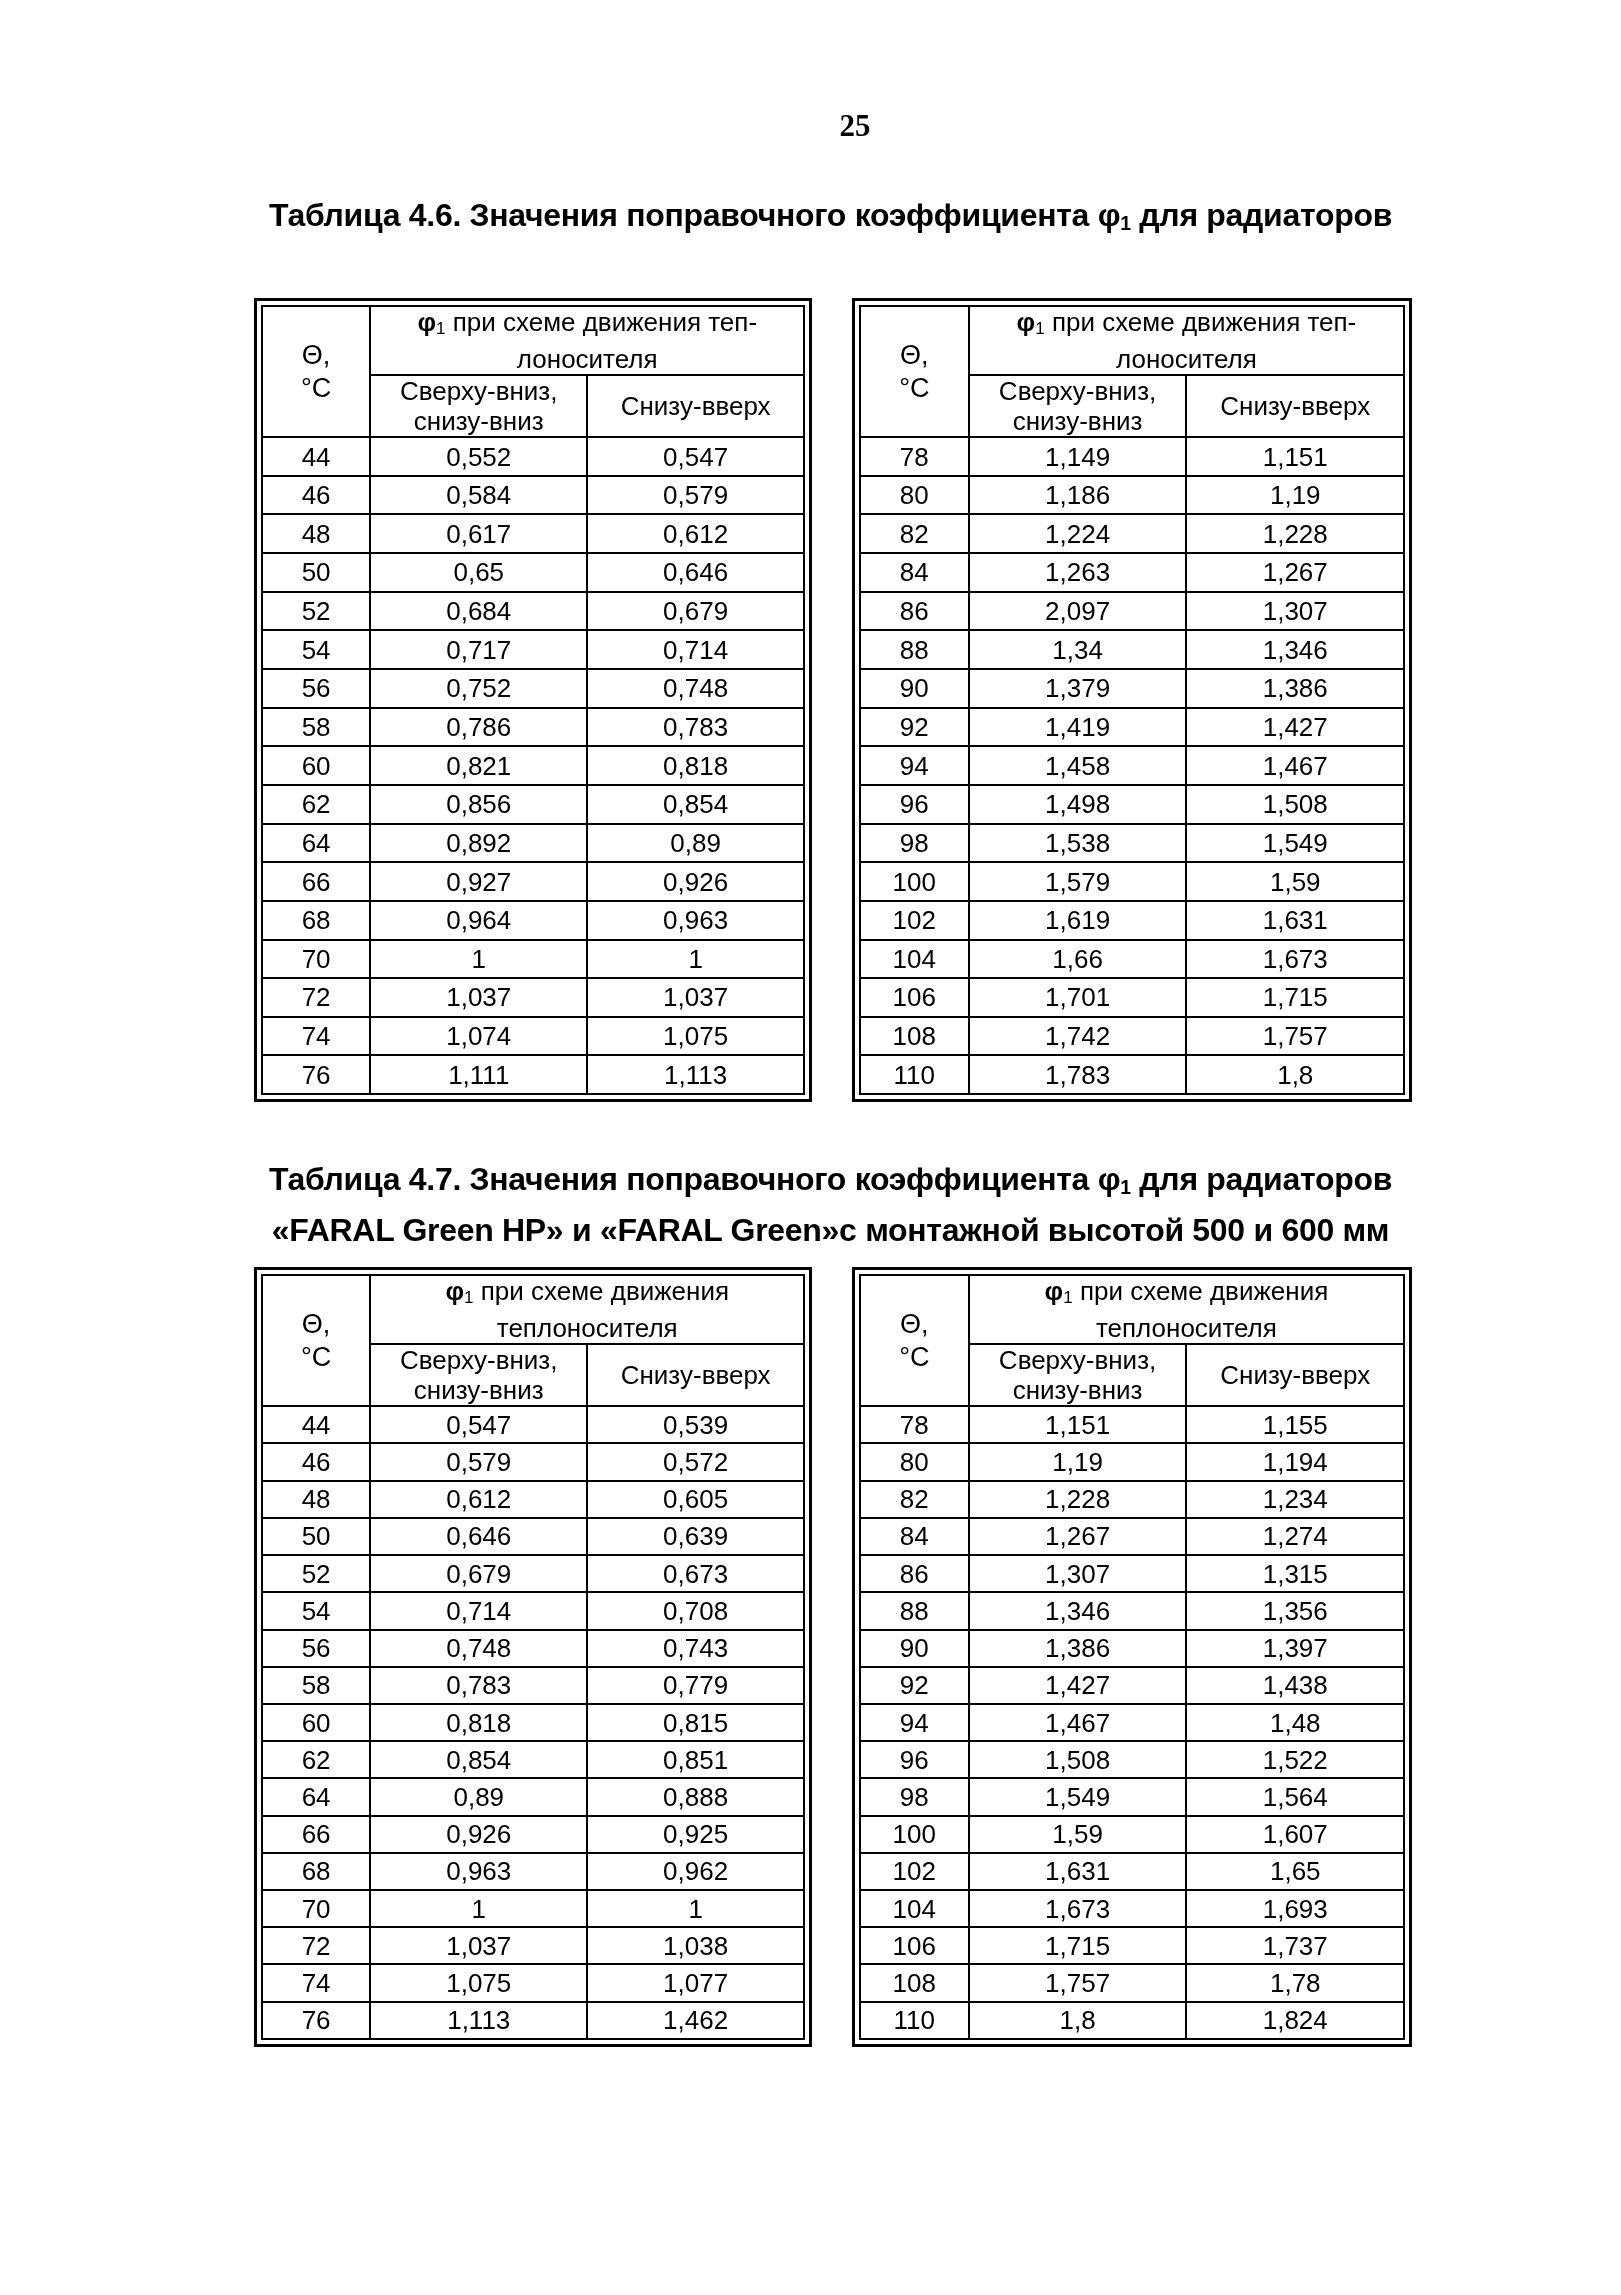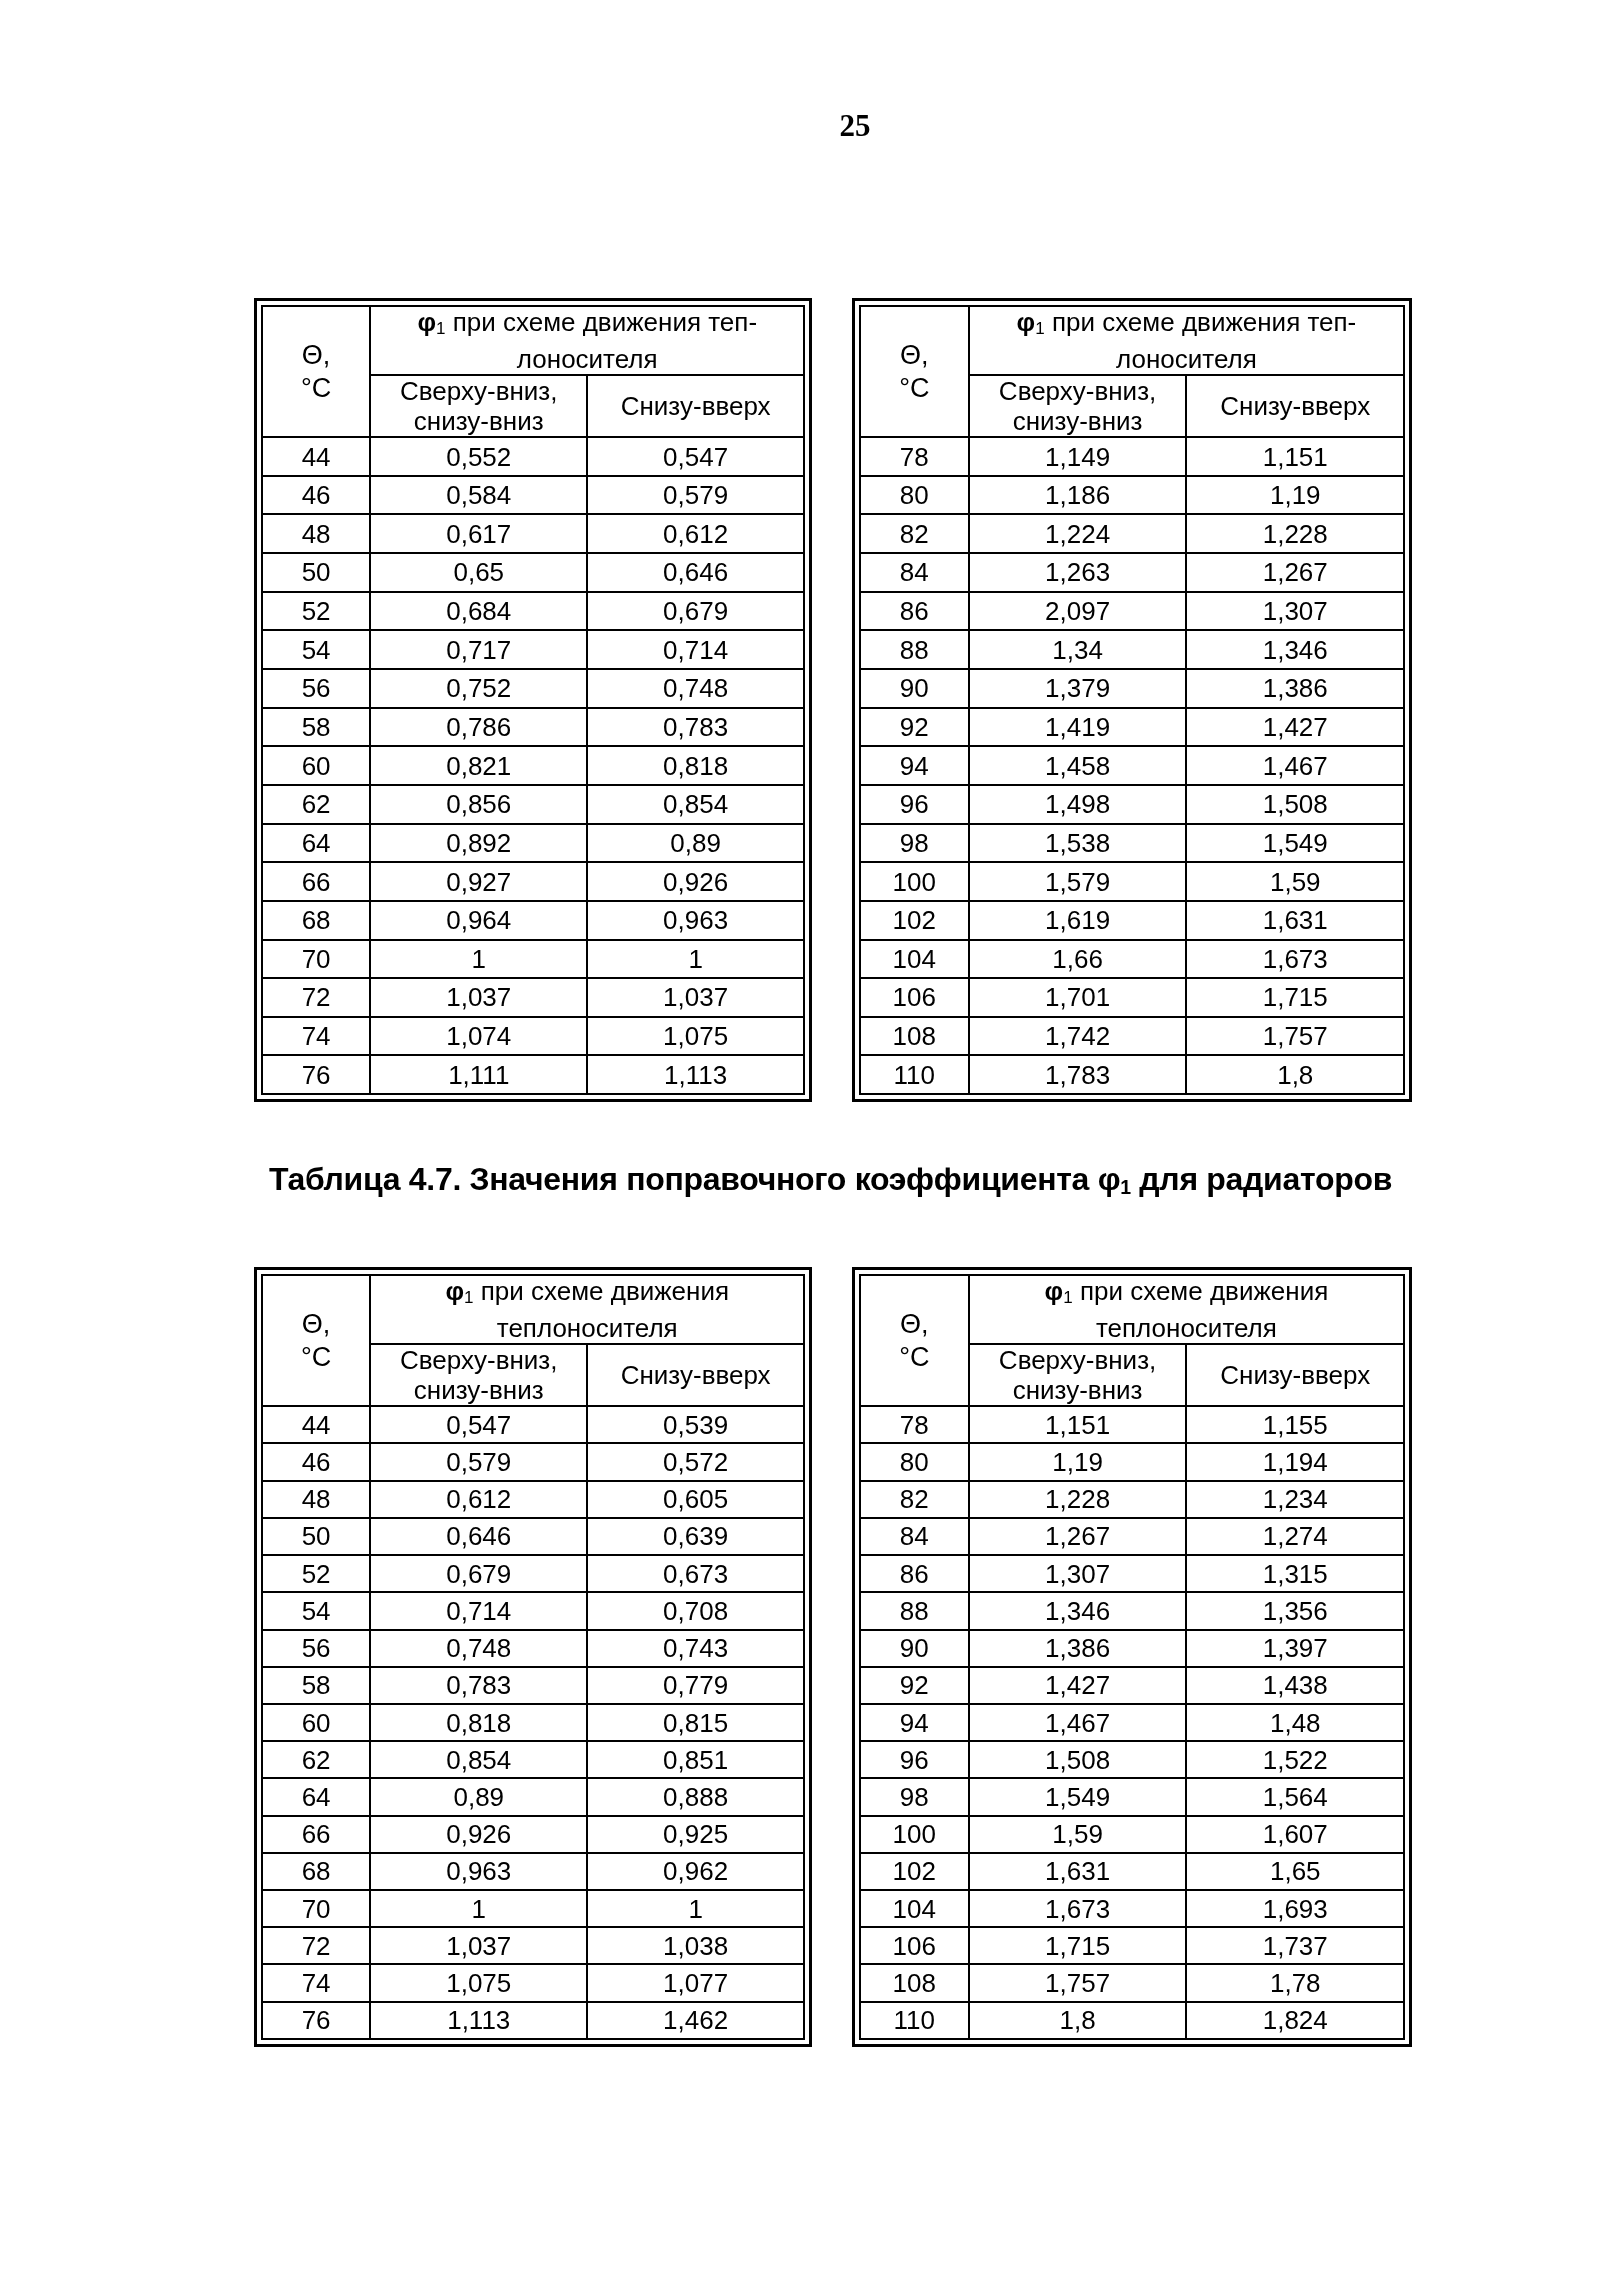--- a/index.html
+++ b/index.html
@@ -25,20 +25,21 @@
   #t2-right { left:852px; top:1267px; width:560px; height:780px; }
   .col-a { width:40%;margin-left:39px; }
   .col-b { width:40%; }
 </style>
 </head>
 <body>
 
 <div class="page-number">25</div>
 
 <div class="caption" style="top:194px;">
+  <div><span>Таблица 4.6. Значения поправочного коэффициента </span><span>φ</span><sub>1</sub><span> для радиаторов</span></div>
 </div>
 
 <div class="tbl-wrap" id="t1-left">
     <table class="data">
       <thead>
         <tr>
           <th class="theta" rowspan="2"><span>Θ,</span><br><span>°C</span></th>
           <th class="group" colspan="2"><b>φ</b><sub>1</sub><span> при схеме движения теп-</span><br><span>лоносителя</span></th>
         </tr>
         <tr class="hdr2">
@@ -232,20 +233,21 @@
           <td>110</td>
           <td>1,783</td>
           <td>1,8</td>
         </tr>
       </tbody>
     </table>
   </div>
 
 <div class="caption" style="top:1158px;">
   <div><span>Таблица 4.7. Значения поправочного коэффициента </span><span>φ</span><sub>1</sub><span> для радиаторов</span></div>
+  <div>«FARAL Green HP» и «FARAL Green»с монтажной высотой 500 и 600 мм</div>
 </div>
 
 <div class="tbl-wrap" id="t2-left">
     <table class="data">
       <thead>
         <tr>
           <th class="theta" rowspan="2"><span>Θ,</span><br><span>°C</span></th>
           <th class="group" colspan="2"><b>φ</b><sub>1</sub><span> при схеме движения</span><br><span>теплоносителя</span></th>
         </tr>
         <tr class="hdr2">

